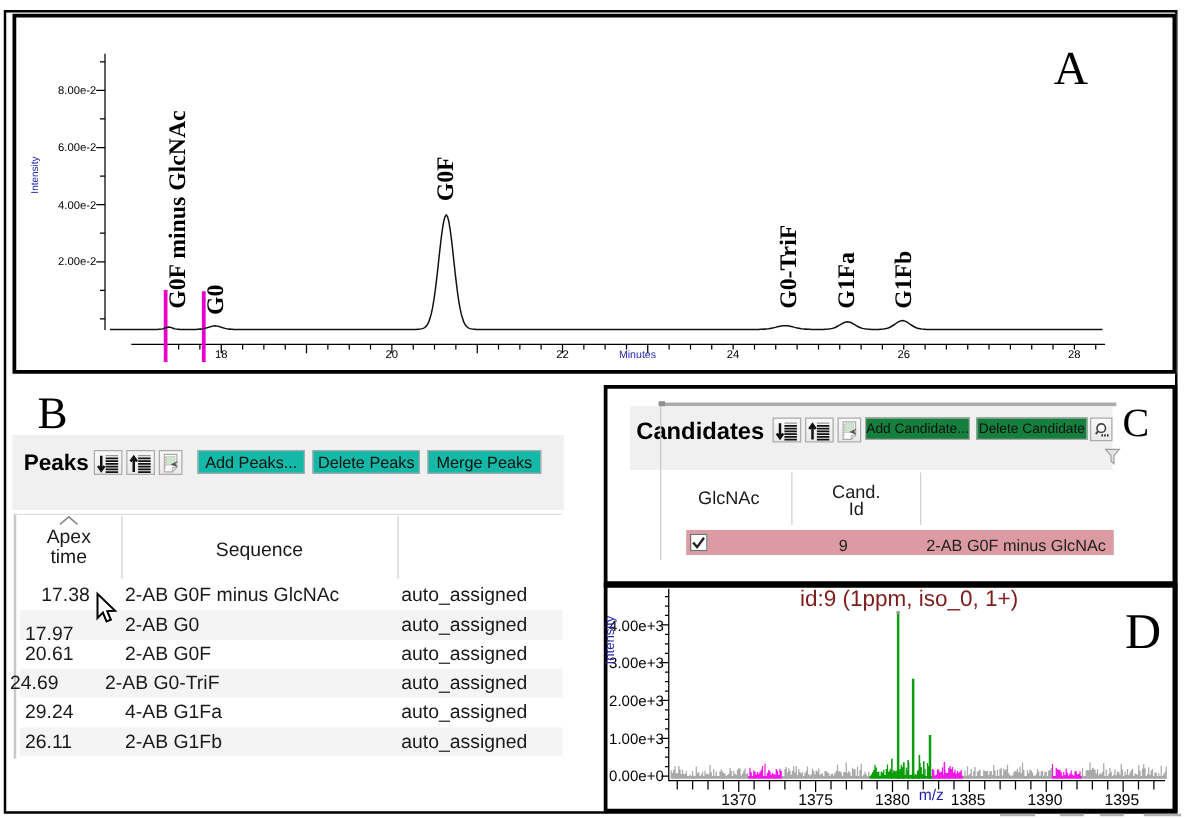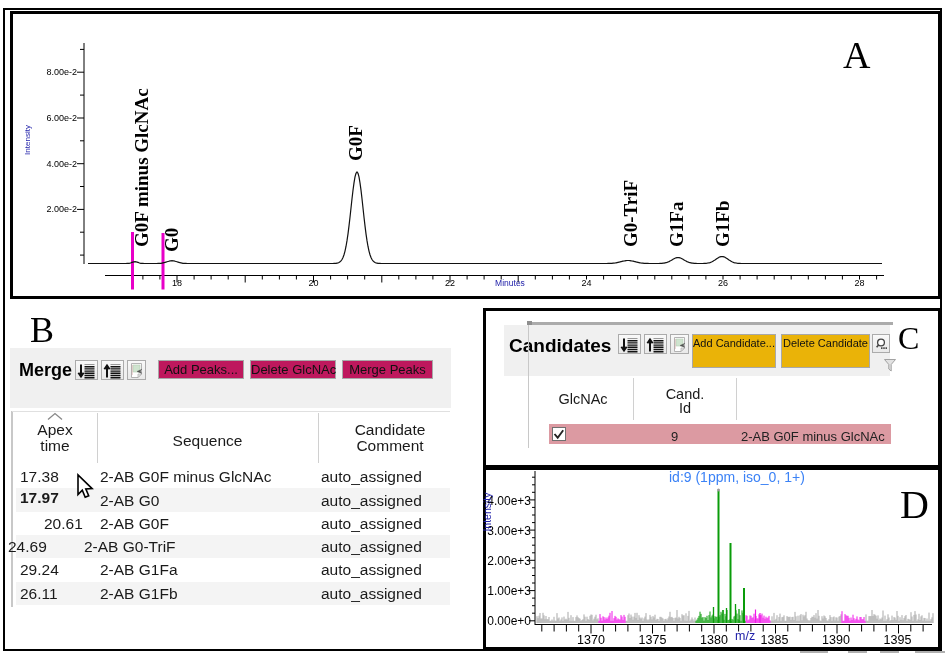--- a/index.html
+++ b/index.html
@@ -1,23 +1,23 @@
 <!DOCTYPE html>
 <html><head><meta charset="utf-8"><style>
 * { margin:0; padding:0; box-sizing:border-box; }
 html,body { width:947px; height:655px; background:#fff; overflow:hidden;
   font-family:"Liberation Sans",sans-serif; }
 #page { position:relative; width:947px; height:655px; background:#fff; }
 .abs { position:absolute; }
 .serif { font-family:"Liberation Serif",serif; color:#000; }
 svg.lay { position:absolute; left:0; top:0; }
-.btn { position:absolute; background:#be185d; border:1px solid #a8a8a8;
+.btn { position:absolute; background:#14b8a6; border:1px solid #a8a8a8;
   font-size:13px; color:#111; text-align:center; line-height:17px; height:19px; white-space:nowrap; }
-.btnc { position:absolute; background:#eab308; border:1px solid #a8a8a8;
-  font-size:11px; color:#111; text-align:center; line-height:16px; height:34px; white-space:nowrap; }
+.btnc { position:absolute; background:#15803d; border:1px solid #a8a8a8;
+  font-size:11px; color:#111; text-align:center; line-height:16px; height:18px; white-space:nowrap; }
 .icbtn { display:inline-block; width:23px; height:20px; border:1px solid #ababab;
   background:linear-gradient(#f9f9f9,#e9e9e9); vertical-align:top; margin-right:3px;
   text-align:center; }
 .icbtn svg { display:inline-block; margin-top:0.5px; }
 .hdrtxt { position:absolute; font-size:15.5px; color:#1a1a1a; text-align:center; line-height:16px; }
 .hdrc { position:absolute; font-size:14.5px; color:#1a1a1a; text-align:center; line-height:14px; }
 .cell { position:absolute; font-size:15.5px; color:#1a1a1a; white-space:nowrap; }
 .cellc { position:absolute; font-size:13px; color:#222; white-space:nowrap; }
 .stripe { position:absolute; background:#f4f4f4; }
 </style></head>
@@ -71,72 +71,71 @@
 <div class="hdrc" style="left:655px; top:387px; width:60px;">Cand.<br>Id</div>
 <div class="abs" style="left:549px; top:423.5px; width:341.5px; height:20.5px; background:#dc9aa2;"></div>
 <div class="abs" style="left:551.5px; top:426.5px; width:14.5px; height:14.5px; background:#fff; border:1px solid #707070;"></div>
 <svg class="lay" width="947" height="655" style="z-index:3; pointer-events:none;">
   <path d="M554.5 434 l3.2 3.7 5.5-7.5" stroke="#222" stroke-width="1.9" fill="none"></path>
 </svg>
 <div class="cellc" style="left:671px; top:429px;">9</div>
 <div class="cellc" style="left:741px; top:429px;">2-AB G0F minus GlcNAc</div>
 
 <div class="abs" style="left:483px; top:466px; width:459px; height:184px; border:3px solid #000; border-top-width:4px; border-right-width:4px;"></div>
-<div class="abs" style="left:669px; top:469px; font-size:14px; color:#3b82f6;">id:9 (1ppm, iso_0, 1+)</div>
+<div class="abs" style="left:640px; top:469px; font-size:18px; color:#7f1d1d;">id:9 (1ppm, iso_0, 1+)</div>
 <div class="abs serif" style="left:900px; top:481px; font-size:40px;">D</div>
 
 <div class="abs serif" style="left:30px; top:309px; font-size:36px;">B</div>
 
 <div class="abs" style="left:10px; top:348px; width:441px; height:60px; background:#f0f0f0;"></div>
-<div class="abs" style="left:19px; top:360px; font-size:18px; font-weight:bold; color:#000;">Merge</div>
+<div class="abs" style="left:19px; top:360px; font-size:18px; font-weight:bold; color:#000;">Peaks</div>
 <div class="abs" style="left:75px; top:360px;"><span class="icbtn"><svg width="21" height="18" viewBox="0 0 21 18">
           <path d="M8.5 2.5H18.5" stroke="#999" stroke-width="1"></path>
           <path d="M5 2.5 V13.5 M2.4 10.8 L5 14.5 L7.6 10.8" stroke="#111" stroke-width="2" fill="none"></path>
           <path d="M8.5 4.7H18.5M8.5 6.9H18.5M8.5 9.1H18.5M8.5 11.3H18.5M8.5 13.5H18.5M8.5 15.7H18.5" stroke="#111" stroke-width="1.4"></path>
         </svg></span><span class="icbtn"><svg width="21" height="18" viewBox="0 0 21 18">
           <path d="M8.5 2.5H18.5" stroke="#999" stroke-width="1"></path>
           <path d="M5 15.5 V4.5 M2.4 7.2 L5 3.5 L7.6 7.2" stroke="#111" stroke-width="2" fill="none"></path>
           <path d="M8.5 4.7H18.5M8.5 6.9H18.5M8.5 9.1H18.5M8.5 11.3H18.5M8.5 13.5H18.5M8.5 15.7H18.5" stroke="#111" stroke-width="1.4"></path>
         </svg></span><span class="icbtn" style="width:19px;"><svg width="17" height="18" viewBox="0 0 17 18">
           <path d="M3.5 1.5 H13.5 V12 L10 15.5 H3.5 Z" fill="#fff" stroke="#aaa" stroke-width="0.9"></path>
           <path d="M13.5 12 L10 12 L10 15.5 Z" fill="#e8e8e8" stroke="#aaa" stroke-width="0.7"></path>
           <rect x="5" y="3" width="7" height="7" fill="#cfe4cf" stroke="#b5cdb5" stroke-width="0.6"></rect>
           <path d="M4.3 3.5 v1M4.3 5.5 v1M4.3 7.5 v1M4.3 9.5 v1M4.3 11.5 v1" stroke="#cc8888" stroke-width="0.8"></path>
           <path d="M9 9.5 l4.5 1.8 -1.3-2.4 1.6-1.6 z" fill="#555" stroke="#444" stroke-width="0.4"></path>
         </svg></span></div>
 <div class="btn" style="left:158px; top:359.5px; width:86px;">Add Peaks...</div>
-<div class="btn" style="left:250px; top:359.5px; width:86px;">Delete GlcNAc</div>
+<div class="btn" style="left:250px; top:359.5px; width:86px;">Delete Peaks</div>
 <div class="btn" style="left:342px; top:359.5px; width:91px;">Merge Peaks</div>
 
 <div class="abs" style="left:11px; top:411px; width:1.5px; height:196px; background:#c8c8c8;"></div>
 <div class="abs" style="left:12px; top:411px; width:438px; height:1px; background:#e0e0e0;"></div>
 <div class="abs" style="left:97px; top:413px; width:1px; height:50px; background:#d0d0d0;"></div>
 <div class="abs" style="left:318px; top:413px; width:1px; height:50px; background:#d0d0d0;"></div>
 <svg class="lay" width="947" height="655" style="z-index:3; pointer-events:none;">
   <path d="M48 419.5 l7-6 7 6" stroke="#888" stroke-width="1.3" fill="none"></path>
 </svg>
 <div class="hdrtxt" style="left:25px; top:422px; width:60px;">Apex<br>time</div>
 <div class="hdrtxt" style="left:150px; top:433px; width:115px;">Sequence</div>
-<div class="hdrtxt" style="left:330px; top:422px; width:120px;">Candidate<br>Comment</div>
-<div class="cell" style="left:20px; top:468.4px;">17.38</div>
+<div class="cell" style="left:33px; top:468.4px;">17.38</div>
 <div class="cell" style="left:100px; top:468.4px;">2-AB G0F minus GlcNAc</div>
 <div class="cell" style="left:321px; top:468.4px;">auto_assigned</div>
 <div class="stripe" style="left:16px; top:488.4px; width:434px; height:23.2px;"></div>
-<div class="cell" style="left:20px; top:489px;font-weight:bold;">17.97</div>
+<div class="cell" style="left:20px; top:499px;">17.97</div>
 <div class="cell" style="left:100px; top:491.6px;">2-AB G0</div>
 <div class="cell" style="left:321px; top:491.6px;">auto_assigned</div>
-<div class="cell" style="left:20px; top:514.9px;margin-left:24px;">20.61</div>
+<div class="cell" style="left:20px; top:514.9px;">20.61</div>
 <div class="cell" style="left:100px; top:514.9px;">2-AB G0F</div>
 <div class="cell" style="left:321px; top:514.9px;">auto_assigned</div>
 <div class="stripe" style="left:16px; top:535.0px; width:434px; height:23.2px;"></div>
 <div class="cell" style="left:8px; top:538.2px;">24.69</div>
 <div class="cell" style="left:84px; top:538.2px;">2-AB G0-TriF</div>
 <div class="cell" style="left:321px; top:538.2px;">auto_assigned</div>
 <div class="cell" style="left:20px; top:561.4px;">29.24</div>
-<div class="cell" style="left:100px; top:561.4px;">2-AB G1Fa</div>
+<div class="cell" style="left:100px; top:561.4px;">4-AB G1Fa</div>
 <div class="cell" style="left:321px; top:561.4px;">auto_assigned</div>
 <div class="stripe" style="left:16px; top:581.5px; width:434px; height:23.2px;"></div>
 <div class="cell" style="left:20px; top:584.7px;">26.11</div>
 <div class="cell" style="left:100px; top:584.7px;">2-AB G1Fb</div>
 <div class="cell" style="left:321px; top:584.7px;">auto_assigned</div>
 
 <svg class="lay" width="947" height="655" style="z-index:5; pointer-events:none;">
   <path d="M78 475 l0 19.5 4.3-4.4 2.9 7.1 3.5-1.4 -2.9-6.9 6.3-0.3 z" fill="#fff" stroke="#000" stroke-width="1.6"></path>
 </svg>
 

